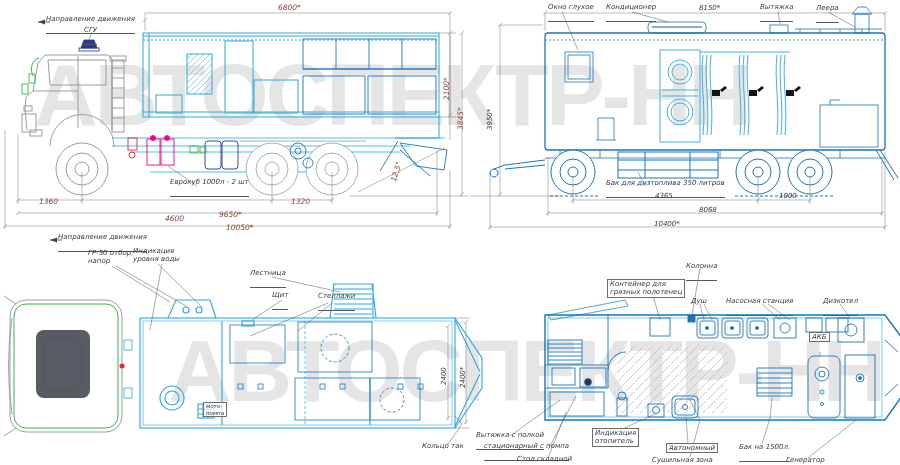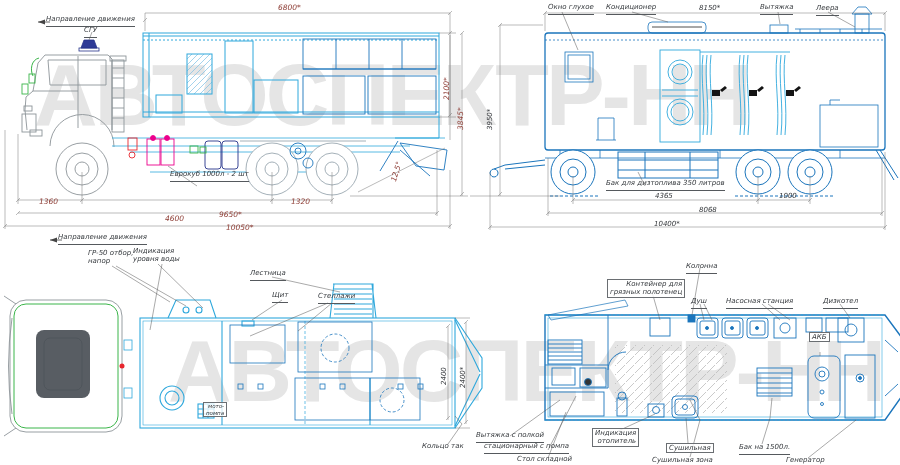--- a/index.html
+++ b/index.html
@@ -5,22 +5,22 @@
   *{margin:0;padding:0;box-sizing:border-box}
   html,body{width:900px;height:465px;background:#fff;overflow:hidden;
     font-family:"Liberation Sans","DejaVu Sans",sans-serif}
   #canvas{position:absolute;left:0;top:0;width:900px;height:465px;overflow:hidden;background:#fff}
   .wm{position:absolute;z-index:0;font-weight:bold;font-size:88px;letter-spacing:-3px;
 
       color:#e5e5e5;white-space:nowrap;font-family:"Liberation Sans",sans-serif}
   #lineart{position:absolute;left:0;top:0;z-index:1}
   .lbl{position:absolute;z-index:2;font-size:7px;font-style:italic;color:#35393d;
        white-space:nowrap;line-height:1.2;font-family:"DejaVu Sans",sans-serif}
-  .u{border-bottom:0.5px solid #55595d;padding-bottom:3px}
-  .boxed{border:0.75px solid #6a6e72;padding:0 2px;background:rgba(255,255,255,0.78);text-align:right}
+  .u{border-bottom:0.5px solid #55595d;padding-bottom:10px}
+  .boxed{border:0.75px solid #6a6e72;padding:0 2px;background:rgba(255,255,255,0.78);text-align:left}
   .dim{color:#33363a}
   .dim1{color:#8c3a32;font-size:7.5px}
   .rot{transform:rotate(-90deg);transform-origin:left top}
   .rota{transform:rotate(-73deg);transform-origin:left top}
   .tiny{font-size:5.5px}
   .blk{display:block}
 </style>
 </head>
 <body>
 
@@ -355,21 +355,21 @@
         <path d="M762,444 L770,418 L772,398"></path>
         <path d="M808,458 L856,420"></path>
         <path d="M820,352 L820,356"></path>
       </g>
     </g>
   </svg>
 
   <span class="lbl u" style="left:46px;top:15px">Направление движения</span>
   <span class="lbl u" style="left:84px;top:26px">СГУ</span>
   <span class="lbl dim1" style="left:278px;top:3px">6800*</span>
-  <span class="lbl u" style="left:170px;top:170px">Еврокуб 1000л - 2 шт</span>
+  <span class="lbl u" style="left:170px;top:178px">Еврокуб 1000л - 2 шт</span>
   <span class="lbl dim1 rot" style="left:442px;top:100px">2100*</span>
   <span class="lbl dim1 rot" style="left:456px;top:130px">3845*</span>
   <span class="lbl dim1 rota" style="left:389px;top:180px">12,5°</span>
   <span class="lbl dim1" style="left:39px;top:197px">1360</span>
   <span class="lbl dim1" style="left:165px;top:214px">4600</span>
   <span class="lbl dim1" style="left:291px;top:197px">1320</span>
   <span class="lbl dim1" style="left:219px;top:210px">9650*</span>
   <span class="lbl dim1" style="left:226px;top:223px">10050*</span>
 
   <span class="lbl u" style="left:548px;top:3px">Окно глухое</span>
@@ -413,18 +413,18 @@
   <span class="lbl u" style="left:726px;top:297px">Насосная станция</span>
   <span class="lbl u" style="left:823px;top:297px">Дизкотел</span>
   <span class="lbl boxed" style="left:809px;top:332px">АКБ</span>
   <span class="lbl u" style="left:476px;top:431px">Вытяжка с полкой</span>
   <span class="lbl u" style="left:484px;top:442px">стационарный с помпа</span>
   <span class="lbl" style="left:517px;top:455px">Стол складной</span>
   <div class="lbl boxed" style="left:592px;top:428px">
     <span class="blk">Индикация</span>
     <span class="blk">отопитель</span>
   </div>
-  <span class="lbl boxed" style="left:666px;top:443px">Сушильная</span>
+  <span class="lbl boxed" style="left:666px;top:443px">Автономный</span>
   <span class="lbl" style="left:652px;top:456px">Сушильная зона</span>
   <span class="lbl u" style="left:739px;top:443px">Бак на 1500л.</span>
   <span class="lbl" style="left:786px;top:456px">Генератор</span>
 
 </div>
 
 </body></html>

